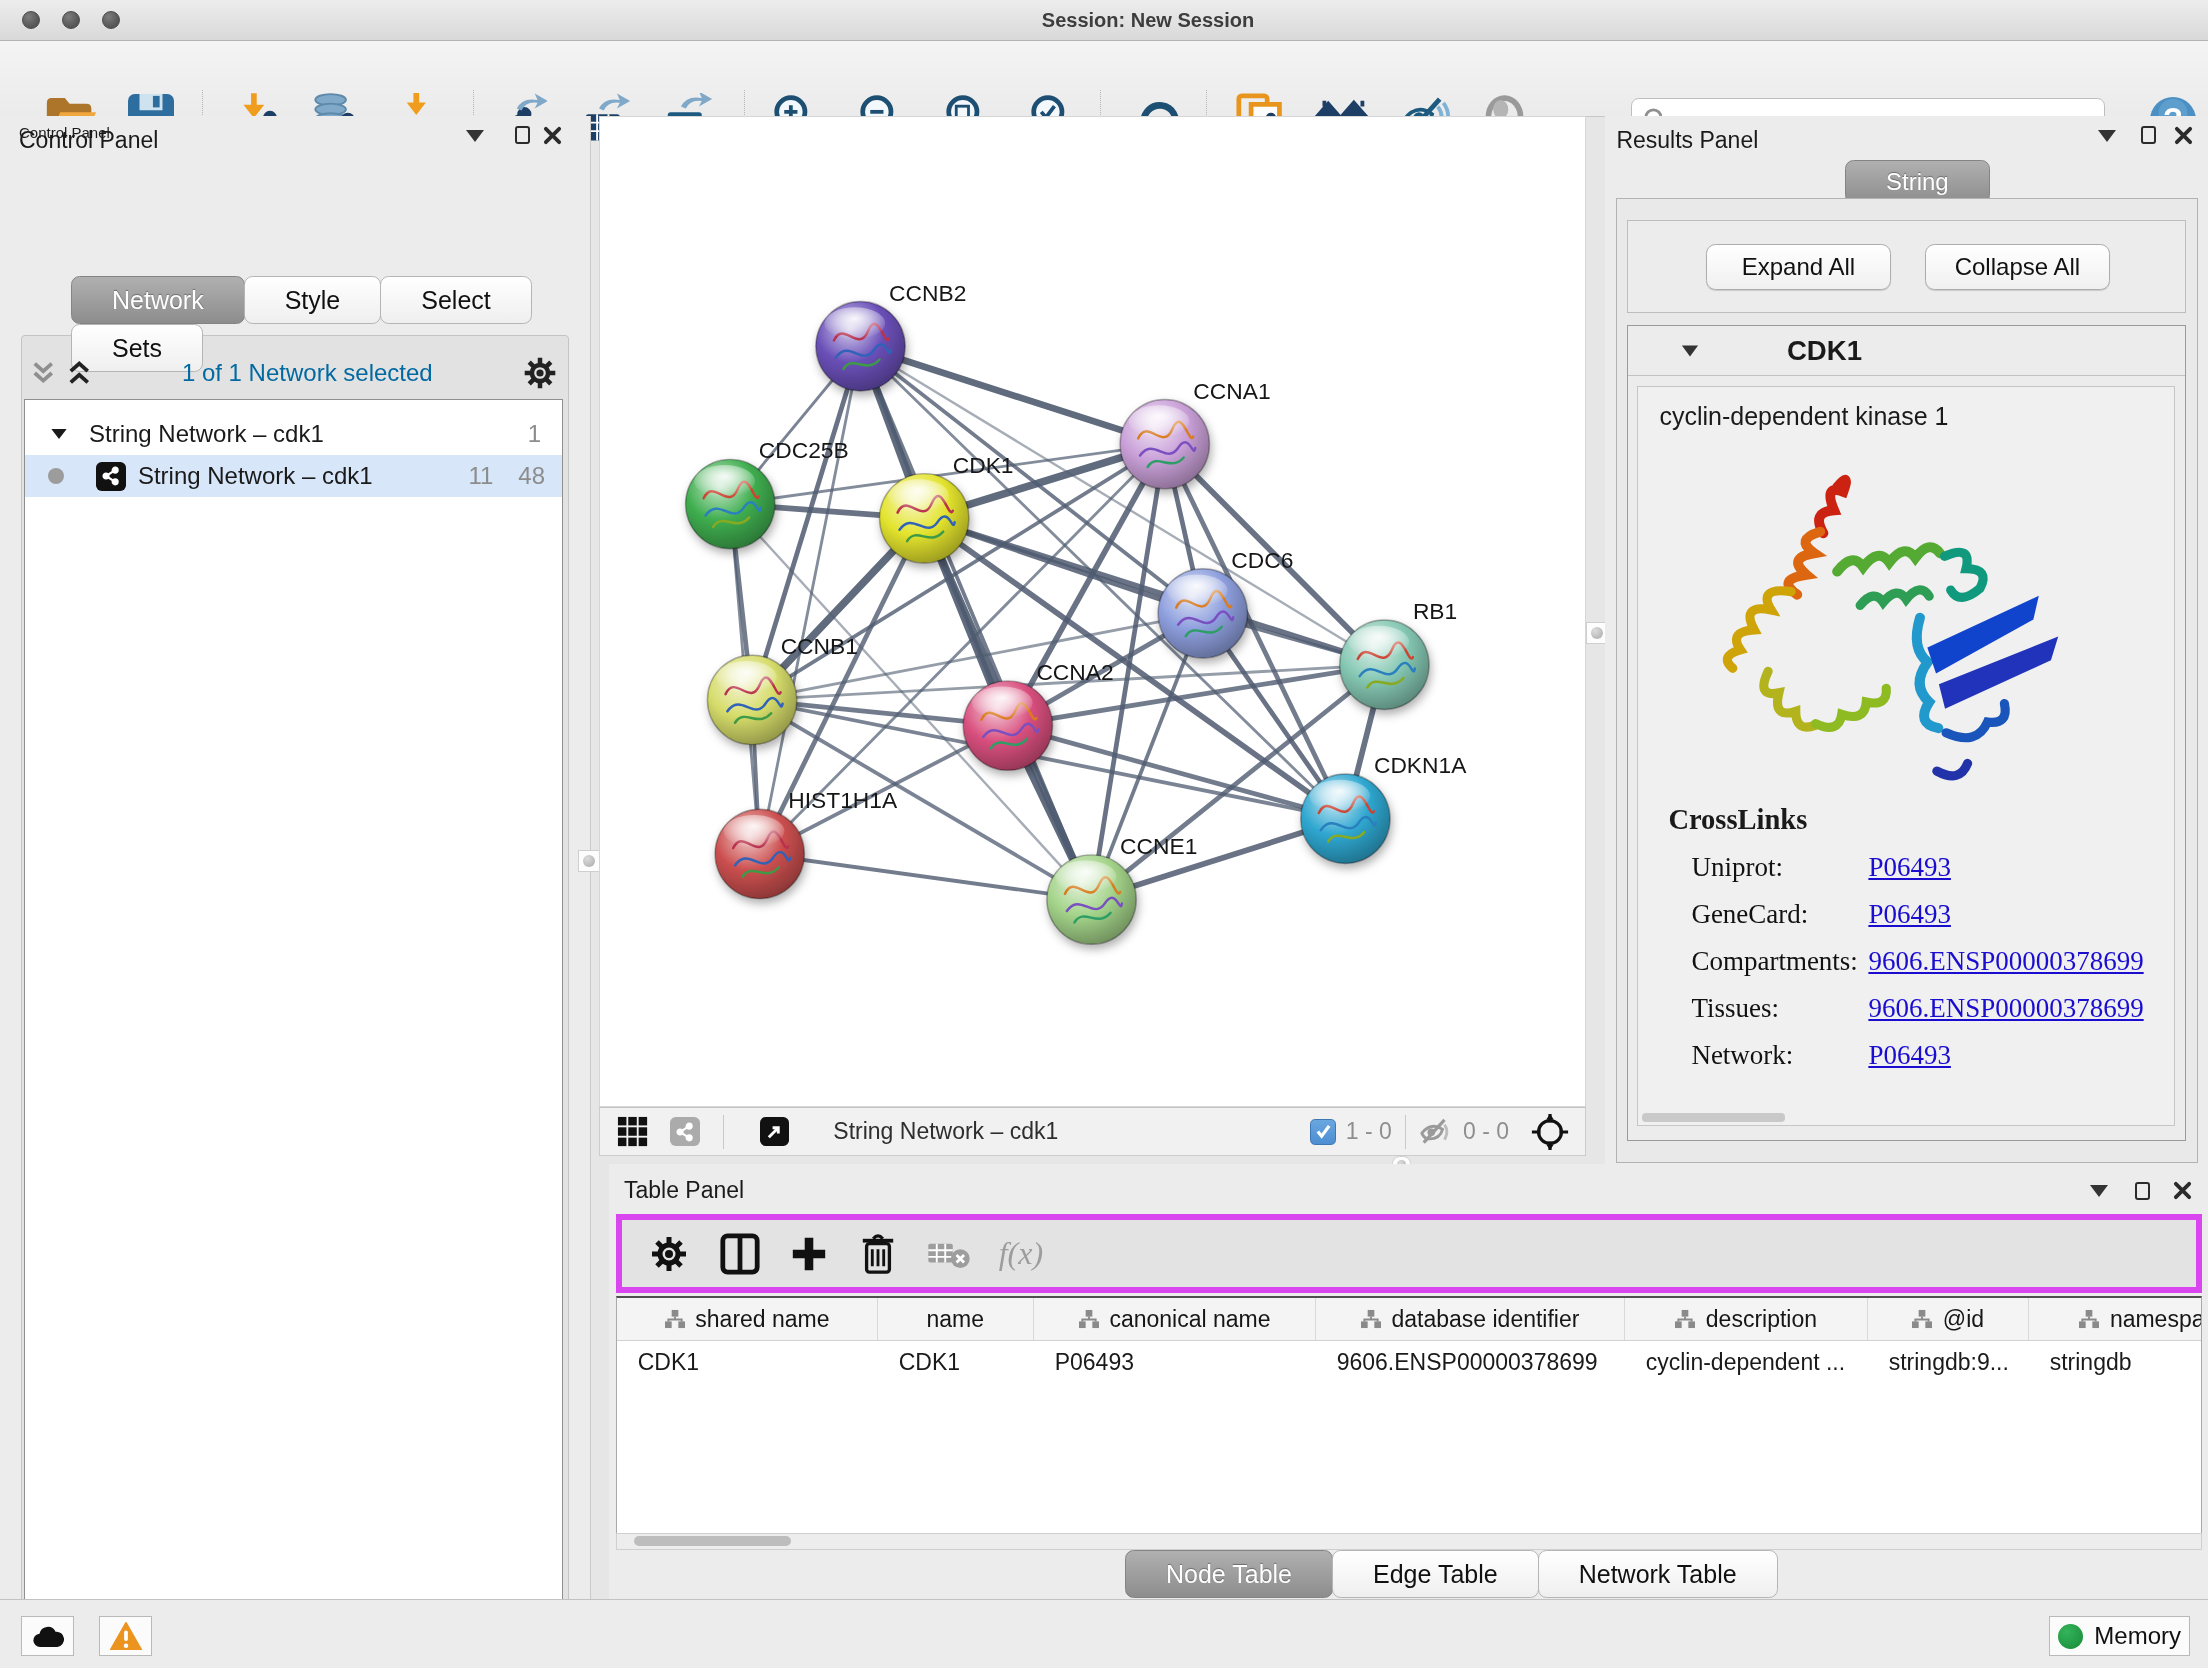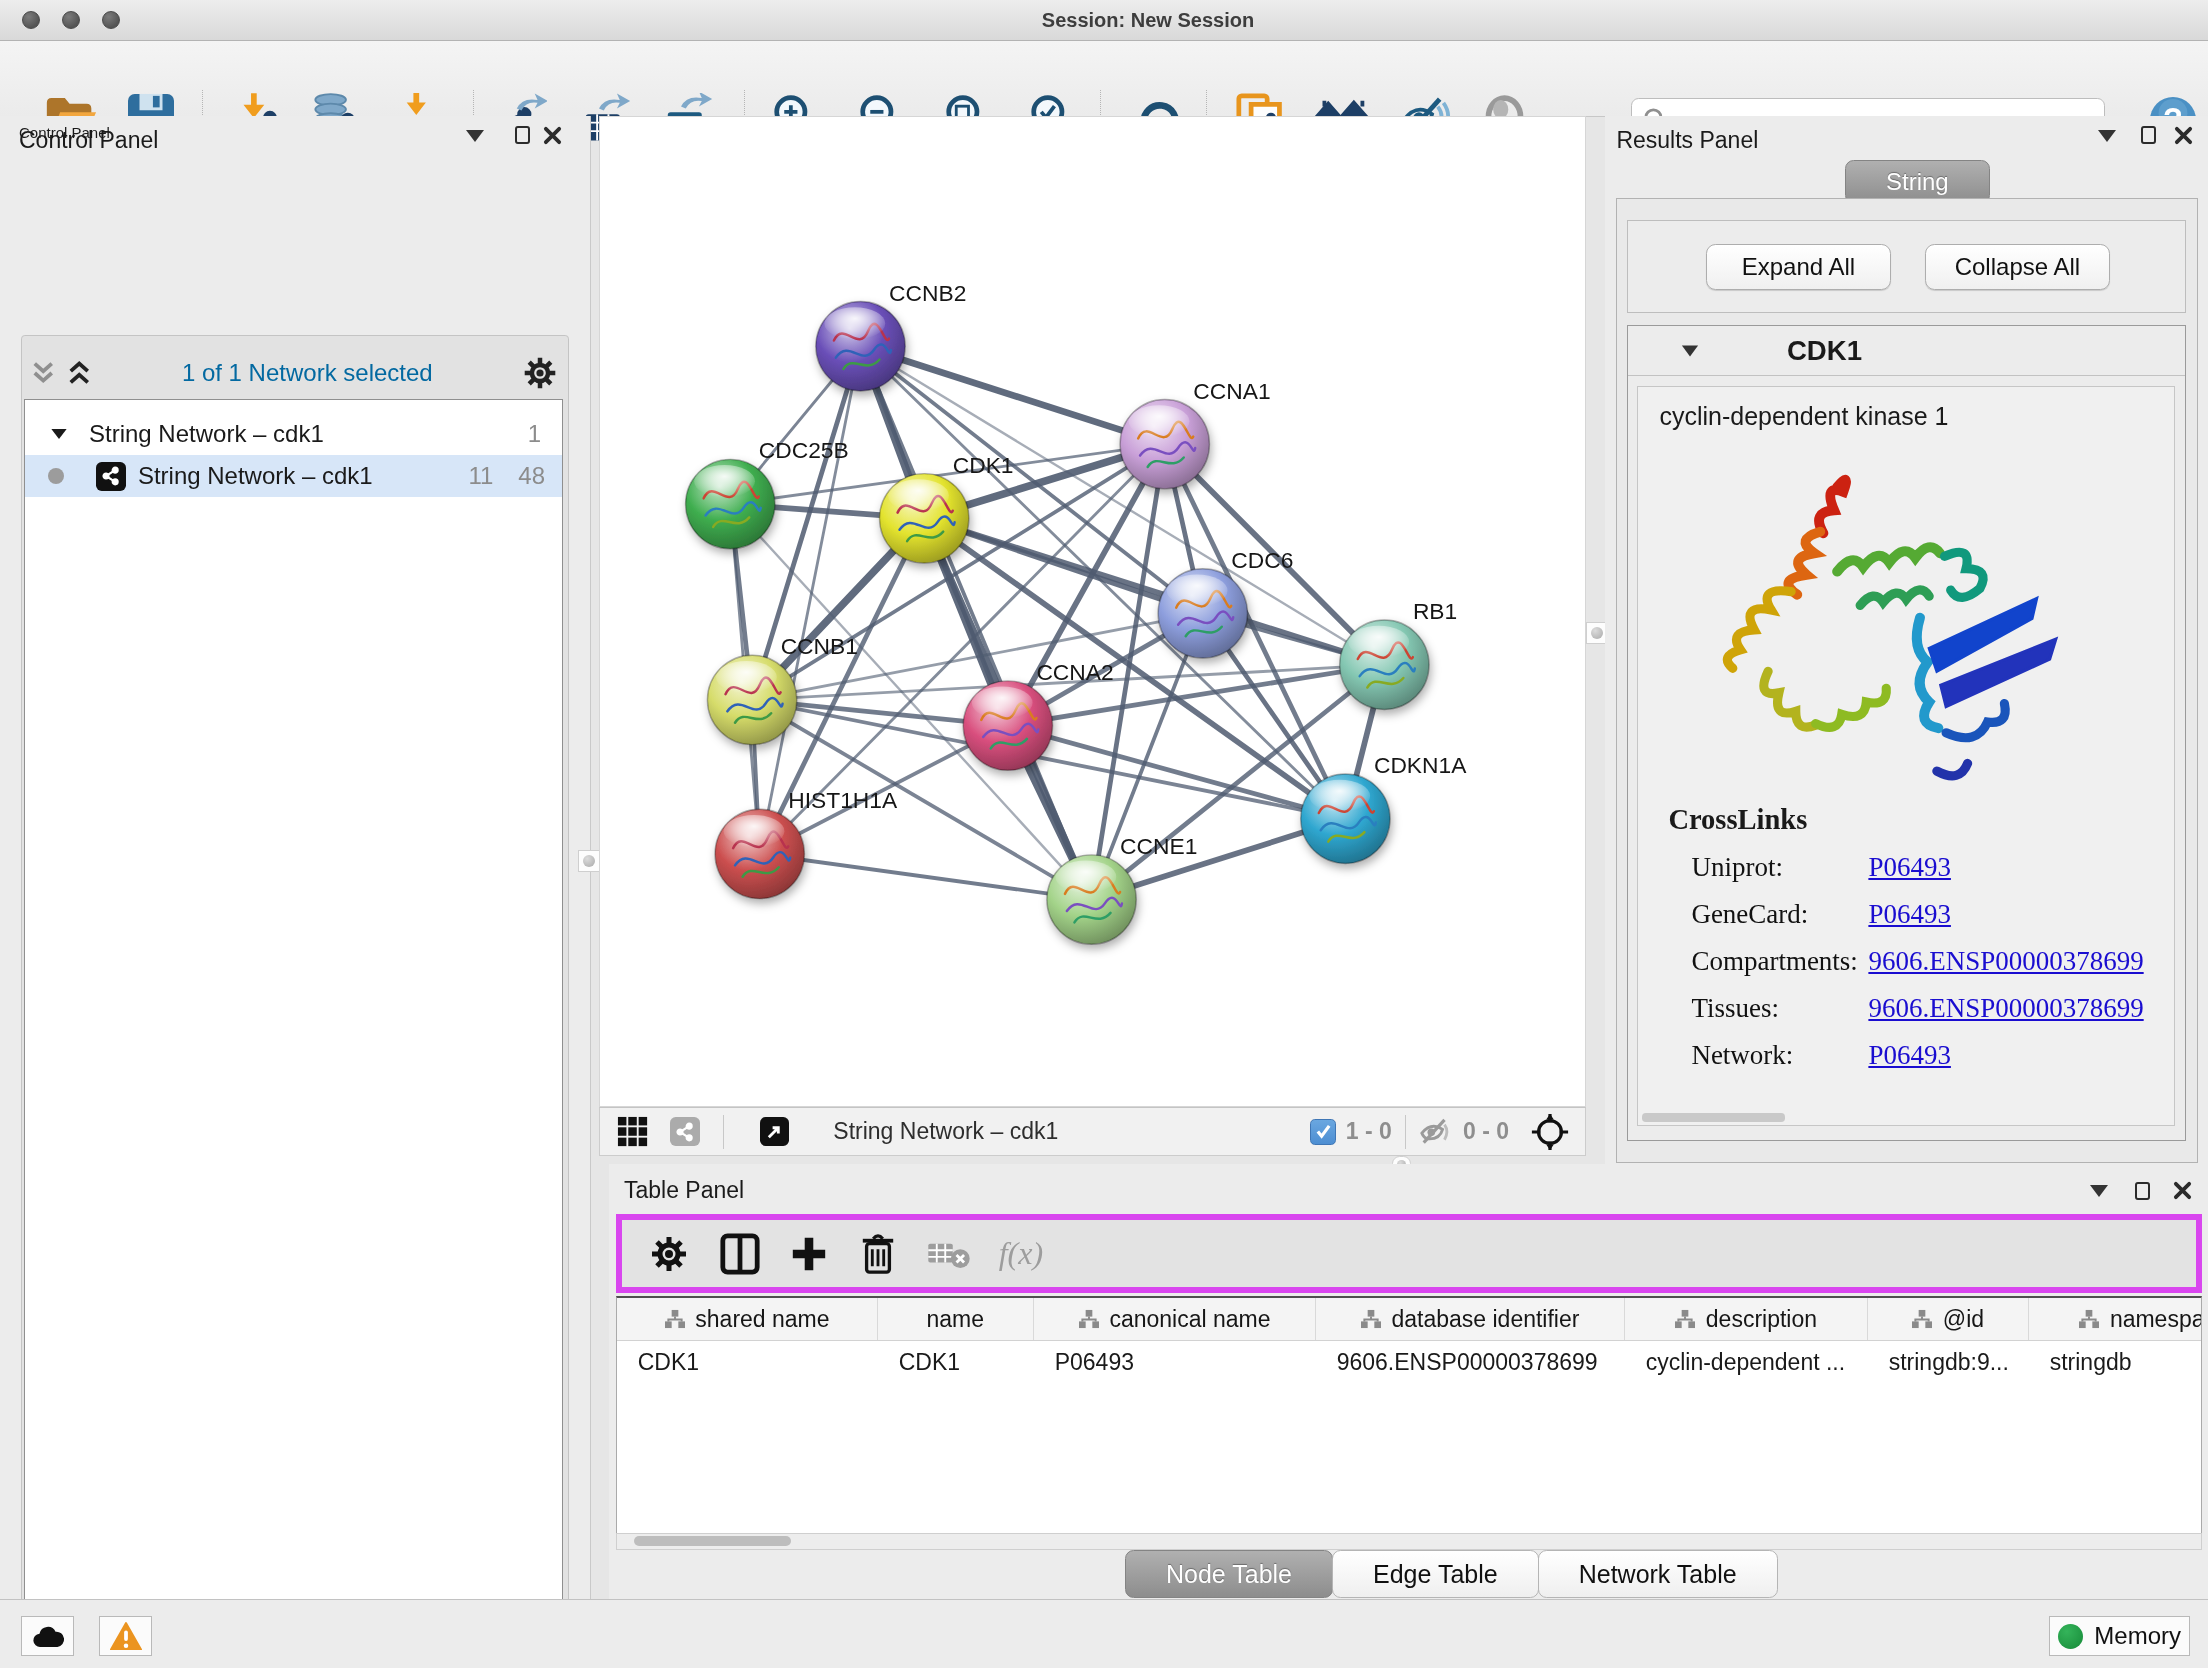--- a/index.html
+++ b/index.html
@@ -45,21 +45,21 @@
   .tree-row{height:42px;display:flex;align-items:center;font-size:24px;}
   .tree-count{color:#8c8c8c;}
   #tree-row-child{background:#d7e6f8;}
   .share-tile{width:29.5px;height:29.5px;border-radius:5.7px;background:#111;display:flex;align-items:center;justify-content:center;}
   
   #net-canvas{left:599px;top:116px;width:987px;height:991px;background:#ffffff;border:1px solid #d6d6d6;box-sizing:border-box;}
   #net-toolbar{left:599px;top:1107px;width:987px;height:49px;background:#f1f1f1;
     border:1px solid #cccccc;border-top:1px solid #c4c4c4;box-sizing:border-box;display:flex;align-items:center;}
   .nt-sep{width:1px;height:34px;background:#c8c8c8;margin:0 13.3px;}
   #net-name{font-size:23px;color:#2e2e2e;margin-left:44px;flex:0 0 auto;}
-  .nt-count{font-size:23px;color:#8e8e8e;margin-left:9.5px;font-weight:bold;}
+  .nt-count{font-size:23px;color:#8e8e8e;margin-left:9.5px;}
   .checkbox{width:26px;height:26px;border-radius:4.8px;background:linear-gradient(#6aa7e0,#4d8ed2);
     border:1px solid #3f76b5;display:flex;align-items:center;justify-content:center;box-sizing:border-box;}
   
   .split-handle{background:#fdfdfd;border:1px solid #cfcfcf;display:flex;align-items:center;justify-content:center;}
   .split-dot{width:12.4px;height:12.4px;border-radius:50%;background:radial-gradient(circle at 35% 30%,#dcdcdc,#a9a9a9);}
   
   #results-panel{left:1605px;top:116px;width:603px;height:1056px;background:#ececec;}
   #rp-outer{left:11.4px;top:82px;width:580px;height:963px;background:#e9e9e9;border:1px solid #b2b2b2;}
   #rp-btnbox{left:9.5px;top:21px;width:557px;height:91px;background:#ececec;border:1px solid #bdbdbd;}
   #rp-gene-box{left:9.5px;top:126px;width:557px;height:814px;background:#ececec;border:1px solid #9a9a9a;}
@@ -241,20 +241,21 @@
 
 <div id="control-panel" class="abs">
   <div class="abs" style="left:19px;top:7.6px">Control Panel</div>
   <div class="abs" style="left:19px;top:10.5px;font-size:23px">Control Panel</div>
   <div class="abs wb-tri" style="left:466px;top:14.3px"></div>
   <div class="abs wb-sq" style="left:515px;top:9.5px"></div>
   <svg class="abs" style="left:543px;top:9.5px" width="19" height="19" viewBox="0 0 20 20">
     <path d="M3 3 L17 17 M17 3 L3 17" stroke="#2b2b2b" stroke-width="4" stroke-linecap="round"></path>
   </svg>
   <div id="cp-box" class="abs"></div>
+  <div id="cp-tabs" class="abs"><span class="tab selected">Network</span><span class="tab">Style</span><span class="tab">Select</span><span class="tab">Sets</span></div>
   <div id="cp-status" class="abs">
     <svg width="28.5" height="34" viewBox="0 0 30 36">
       <path d="M6 8 l9 8 9-8 M6 18 l9 8 9-8" stroke="#8f8f8f" stroke-width="4" fill="none"></path>
     </svg>
     <svg width="28.5" height="34" viewBox="0 0 30 36" style="margin-left:7.6px">
       <path d="M6 16 l9-8 9 8 M6 28 l9-8 9 8" stroke="#222" stroke-width="4" fill="none"></path>
     </svg>
     <span id="cp-status-text">1 of 1 Network selected</span>
     <svg width="36" height="36" viewBox="0 0 40 40">
       <g stroke="#222" stroke-width="5">

